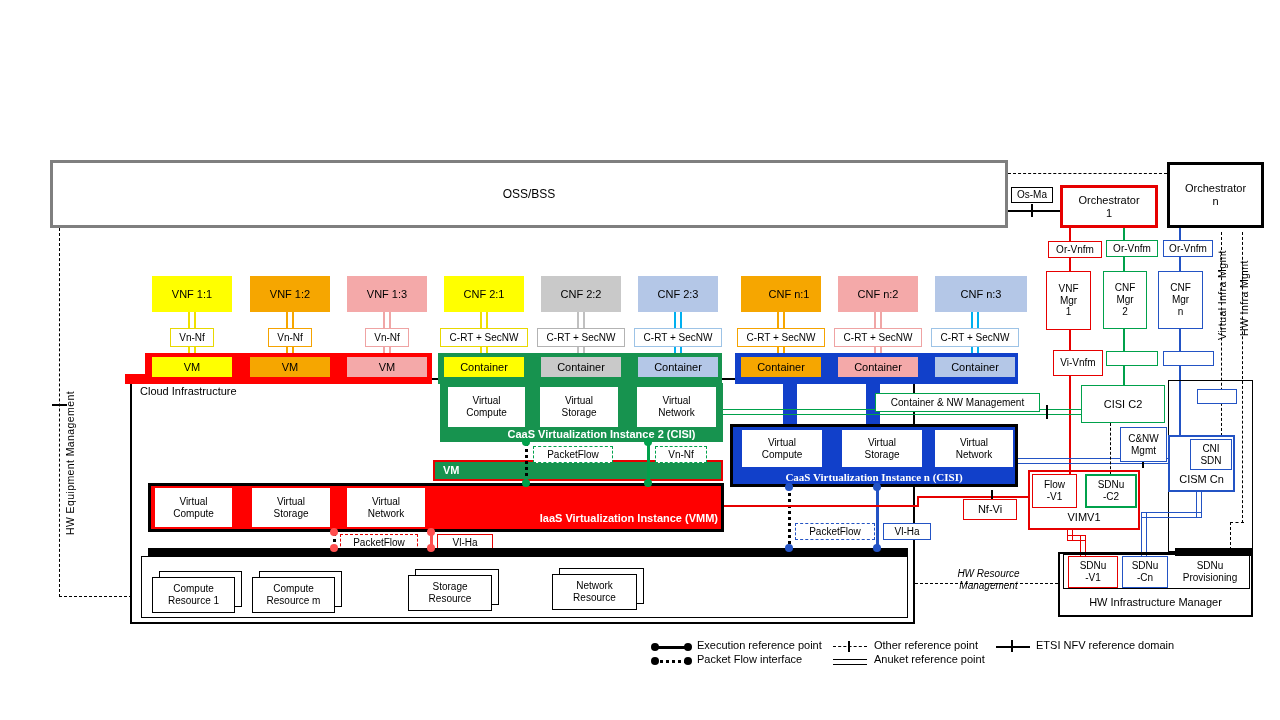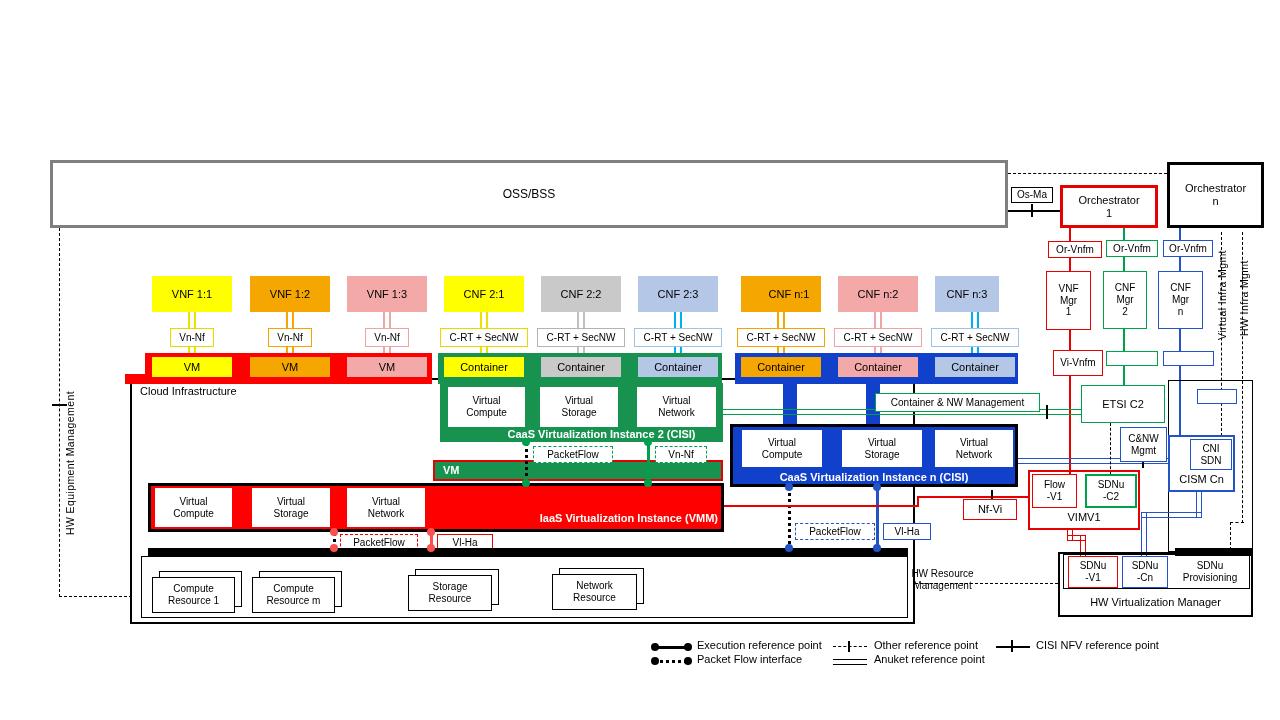--- a/index.html
+++ b/index.html
@@ -87,21 +87,21 @@
     <div class="ab box b-green" style="left: 1106px; top: 351px; width: 52px; height: 15px;"></div>
     <div class="ab box b-blue" style="left: 1163px; top: 351px; width: 51px; height: 15px;"></div>
     <div class="ab box bw0 f-yellow" style="left: 152px; top: 276px; width: 80px; height: 36px;">VNF 1:1</div>
     <div class="ab box bw0 f-orange" style="left: 250px; top: 276px; width: 80px; height: 36px;">VNF 1:2</div>
     <div class="ab box bw0 f-pink" style="left: 347px; top: 276px; width: 80px; height: 36px;">VNF 1:3</div>
     <div class="ab box bw0 f-yellow" style="left: 444px; top: 276px; width: 80px; height: 36px;">CNF 2:1</div>
     <div class="ab box bw0 f-gray" style="left: 541px; top: 276px; width: 80px; height: 36px;">CNF 2:2</div>
     <div class="ab box bw0 f-lblue" style="left: 638px; top: 276px; width: 80px; height: 36px;">CNF 2:3</div>
     <div class="ab box bw0 f-orange" style="left: 741px; top: 276px; width: 80px; height: 36px; padding-left: 16px;">CNF n:1</div>
     <div class="ab box bw0 f-pink" style="left: 838px; top: 276px; width: 80px; height: 36px;">CNF n:2</div>
-    <div class="ab box bw0 f-lblue" style="left: 935px; top: 276px; width: 64px; height: 36px;">CNF n:3</div>
+    <div class="ab box bw0 f-lblue" style="left: 935px; top: 276px; width: 92px; height: 36px;">CNF n:3</div>
     <div class="ab vd c-yellow" style="left: 188px; top: 312px; height: 45px;"></div>
     <div class="ab vd c-orange" style="left: 286px; top: 312px; height: 45px;"></div>
     <div class="ab vd c-pink" style="left: 383px; top: 312px; height: 45px;"></div>
     <div class="ab vd c-yellow" style="left: 480px; top: 312px; height: 45px;"></div>
     <div class="ab vd c-gray" style="left: 577px; top: 312px; height: 45px;"></div>
     <div class="ab vd c-cyan" style="left: 674px; top: 312px; height: 45px;"></div>
     <div class="ab vd c-orange" style="left: 777px; top: 312px; height: 45px;"></div>
     <div class="ab vd c-pink" style="left: 874px; top: 312px; height: 45px;"></div>
     <div class="ab vd c-cyan" style="left: 971px; top: 312px; height: 45px;"></div>
     <div class="ab box bw2 nobg" style="left: 130px; top: 378px; width: 785px; height: 246px;"></div>
@@ -145,21 +145,21 @@
     <div class="ab sl-green" style="left: 647px; top: 442px; width: 3px; height: 42px;"></div>
     <div class="ab box b-green dashed fs10" style="left: 533px; top: 446px; width: 80px; height: 17px;">PacketFlow</div>
     <div class="ab box b-green dashed fs10" style="left: 655px; top: 446px; width: 52px; height: 17px;">Vn-Nf</div>
     <div class="ab box bw3 f-blue2" style="left: 730px; top: 424px; width: 288px; height: 63px;"></div>
     <div class="ab box bw0 fs10" style="left: 742px; top: 430px; width: 80px; height: 37px;">Virtual
 Compute</div>
     <div class="ab box bw0 fs10" style="left: 842px; top: 430px; width: 80px; height: 37px;">Virtual
 Storage</div>
     <div class="ab box bw0 fs10" style="left: 935px; top: 430px; width: 78px; height: 37px;">Virtual
 Network</div>
-    <div class="ab txt t-white b" style="left: 730px; top: 470px; width: 288px; height: 15px;">CaaS Virtualization Instance n (CISI)</div>
+    <div class="ab txt t-white b" style="left: 730px; top: 470px; width: 288px; height: 15px; font-family: Liberation Serif, serif;">CaaS Virtualization Instance n (CISI)</div>
     <div class="ab hd c-blue" style="left: 1018px; top: 458px; width: 150px; height: 6px;"></div>
     <div class="ab sl-black" style="left: 1142px; top: 454px; width: 2px; height: 14px;"></div>
     <div class="ab vdot c-blue" style="left: 788px; top: 487px; height: 63px;"></div>
     <div class="ab sl-blue" style="left: 876px; top: 487px; width: 3px; height: 63px;"></div>
     <div class="ab box b-blue dashed fs10" style="left: 795px; top: 523px; width: 80px; height: 17px;">PacketFlow</div>
     <div class="ab box b-blue fs10" style="left: 883px; top: 523px; width: 48px; height: 17px;">Vl-Ha</div>
     <div class="ab sl-red" style="left: 724px; top: 505px; width: 195px; height: 2px;"></div>
     <div class="ab sl-red" style="left: 917px; top: 497px; width: 2px; height: 10px;"></div>
     <div class="ab sl-red" style="left: 917px; top: 496px; width: 112px; height: 2px;"></div>
     <div class="ab sl-black" style="left: 991px; top: 490px; width: 2px; height: 13px;"></div>
@@ -185,21 +185,21 @@
     <div class="ab box fs10" style="left: 252px; top: 577px; width: 83px; height: 36px;">Compute
 Resource m</div>
     <div class="ab box" style="left: 415px; top: 569px; width: 84px; height: 36px;"></div>
     <div class="ab box fs10" style="left: 408px; top: 575px; width: 84px; height: 36px;">Storage
 Resource</div>
     <div class="ab box" style="left: 559px; top: 568px; width: 85px; height: 36px;"></div>
     <div class="ab box fs10" style="left: 552px; top: 574px; width: 85px; height: 36px;">Network
 Resource</div>
     <div class="ab box nobg" style="left: 1168px; top: 380px; width: 85px; height: 172px;"></div>
     <div class="ab box b-green fs10" style="left: 875px; top: 393px; width: 165px; height: 19px;">Container &amp; NW Management</div>
-    <div class="ab box b-green" style="left: 1081px; top: 385px; width: 84px; height: 38px;">ETSI C2</div>
+    <div class="ab box b-green" style="left: 1081px; top: 385px; width: 84px; height: 38px;">CISI C2</div>
     <div class="ab vdash c-green" style="left: 1110px; top: 423px; height: 51px;"></div>
     <div class="ab box b-blue fs10" style="left: 1120px; top: 427px; width: 47px; height: 35px;">C&amp;NW
 Mgmt</div>
     <div class="ab box b-blue" style="left: 1197px; top: 389px; width: 40px; height: 15px;"></div>
     <div class="ab vd2 c-blue" style="left: 1196px; top: 492px; height: 26px;"></div>
     <div class="ab hd2 c-blue" style="left: 1141px; top: 512px; width: 61px;"></div>
     <div class="ab vd2 c-blue" style="left: 1141px; top: 512px; height: 44px;"></div>
     <div class="ab box bw2 b-blue" style="left: 1168px; top: 435px; width: 67px; height: 57px;"></div>
     <div class="ab box b-blue fs10" style="left: 1190px; top: 439px; width: 42px; height: 31px;">CNI
 SDN</div>
@@ -215,22 +215,22 @@
     <div class="ab txt" style="left: 1028px; top: 509px; width: 112px; height: 17px;">VIMV1</div>
     <div class="ab box bw2 nobg" style="left: 1058px; top: 552px; width: 195px; height: 65px;"></div>
     <div class="ab box nobg" style="left: 1063px; top: 554px; width: 187px; height: 35px;"></div>
     <div class="ab box b-red fs10" style="left: 1068px; top: 556px; width: 50px; height: 32px;">SDNu
 -V1</div>
     <div class="ab box b-blue fs10" style="left: 1122px; top: 556px; width: 46px; height: 32px;">SDNu
 -Cn</div>
     <div class="ab txt fs10" style="left: 1170px; top: 555px; width: 80px; height: 34px;">SDNu
 Provisioning</div>
     <div class="ab f-black" style="left: 1175px; top: 548px; width: 78px; height: 8px;"></div>
-    <div class="ab txt" style="left: 1058px; top: 595px; width: 195px; height: 16px;">HW Virtualization Manager</div>
-    <div class="ab txt fs10" style="left: 890px; top: 563px; width: 105px; height: 34px;">HW Resource
+    <div class="ab txt" style="left: 1058px; top: 595px; width: 195px; height: 16px;">HW Infrastructure Manager</div>
+    <div class="ab txt fs10" style="left: 936px; top: 563px; width: 105px; height: 34px; font-style: italic;">HW Resource
 Management</div>
     <div class="ab dot f-dgreen" style="left: 522px; top: 438px;"></div>
     <div class="ab dot f-dgreen" style="left: 522px; top: 479px;"></div>
     <div class="ab dot f-dgreen" style="left: 644px; top: 438px;"></div>
     <div class="ab dot f-dgreen" style="left: 644px; top: 479px;"></div>
     <div class="ab dot f-dred" style="left: 330px; top: 528px;"></div>
     <div class="ab dot f-dred" style="left: 330px; top: 544px;"></div>
     <div class="ab dot f-dred" style="left: 427px; top: 528px;"></div>
     <div class="ab dot f-dred" style="left: 427px; top: 544px;"></div>
     <div class="ab dot f-dblue" style="left: 785px; top: 483px;"></div>
@@ -254,14 +254,14 @@
 
   <div class="ab hdash c-black" style="left:833px;top:646px;width:34px"></div>
   <div class="ab sl-black" style="left:848px;top:641px;width:2px;height:11px"></div>
   <div class="ab txt ta-l" style="left:874px;top:639px;width:130px;height:14px">Other reference point</div>
 
   <div class="ab hd c-black" style="left:833px;top:659px;width:34px;height:6px"></div>
   <div class="ab txt ta-l" style="left:874px;top:653px;width:140px;height:14px">Anuket reference point</div>
 
   <div class="ab sl-black" style="left:996px;top:646px;width:34px;height:2px"></div>
   <div class="ab sl-black" style="left:1011px;top:640px;width:2px;height:12px"></div>
-  <div class="ab txt ta-l" style="left:1036px;top:639px;width:160px;height:14px">CISI NFV reference point</div>
+  <div class="ab txt ta-l" style="left:1036px;top:639px;width:160px;height:14px">ETSI NFV reference domain</div>
 </div>
 
 </body></html>

